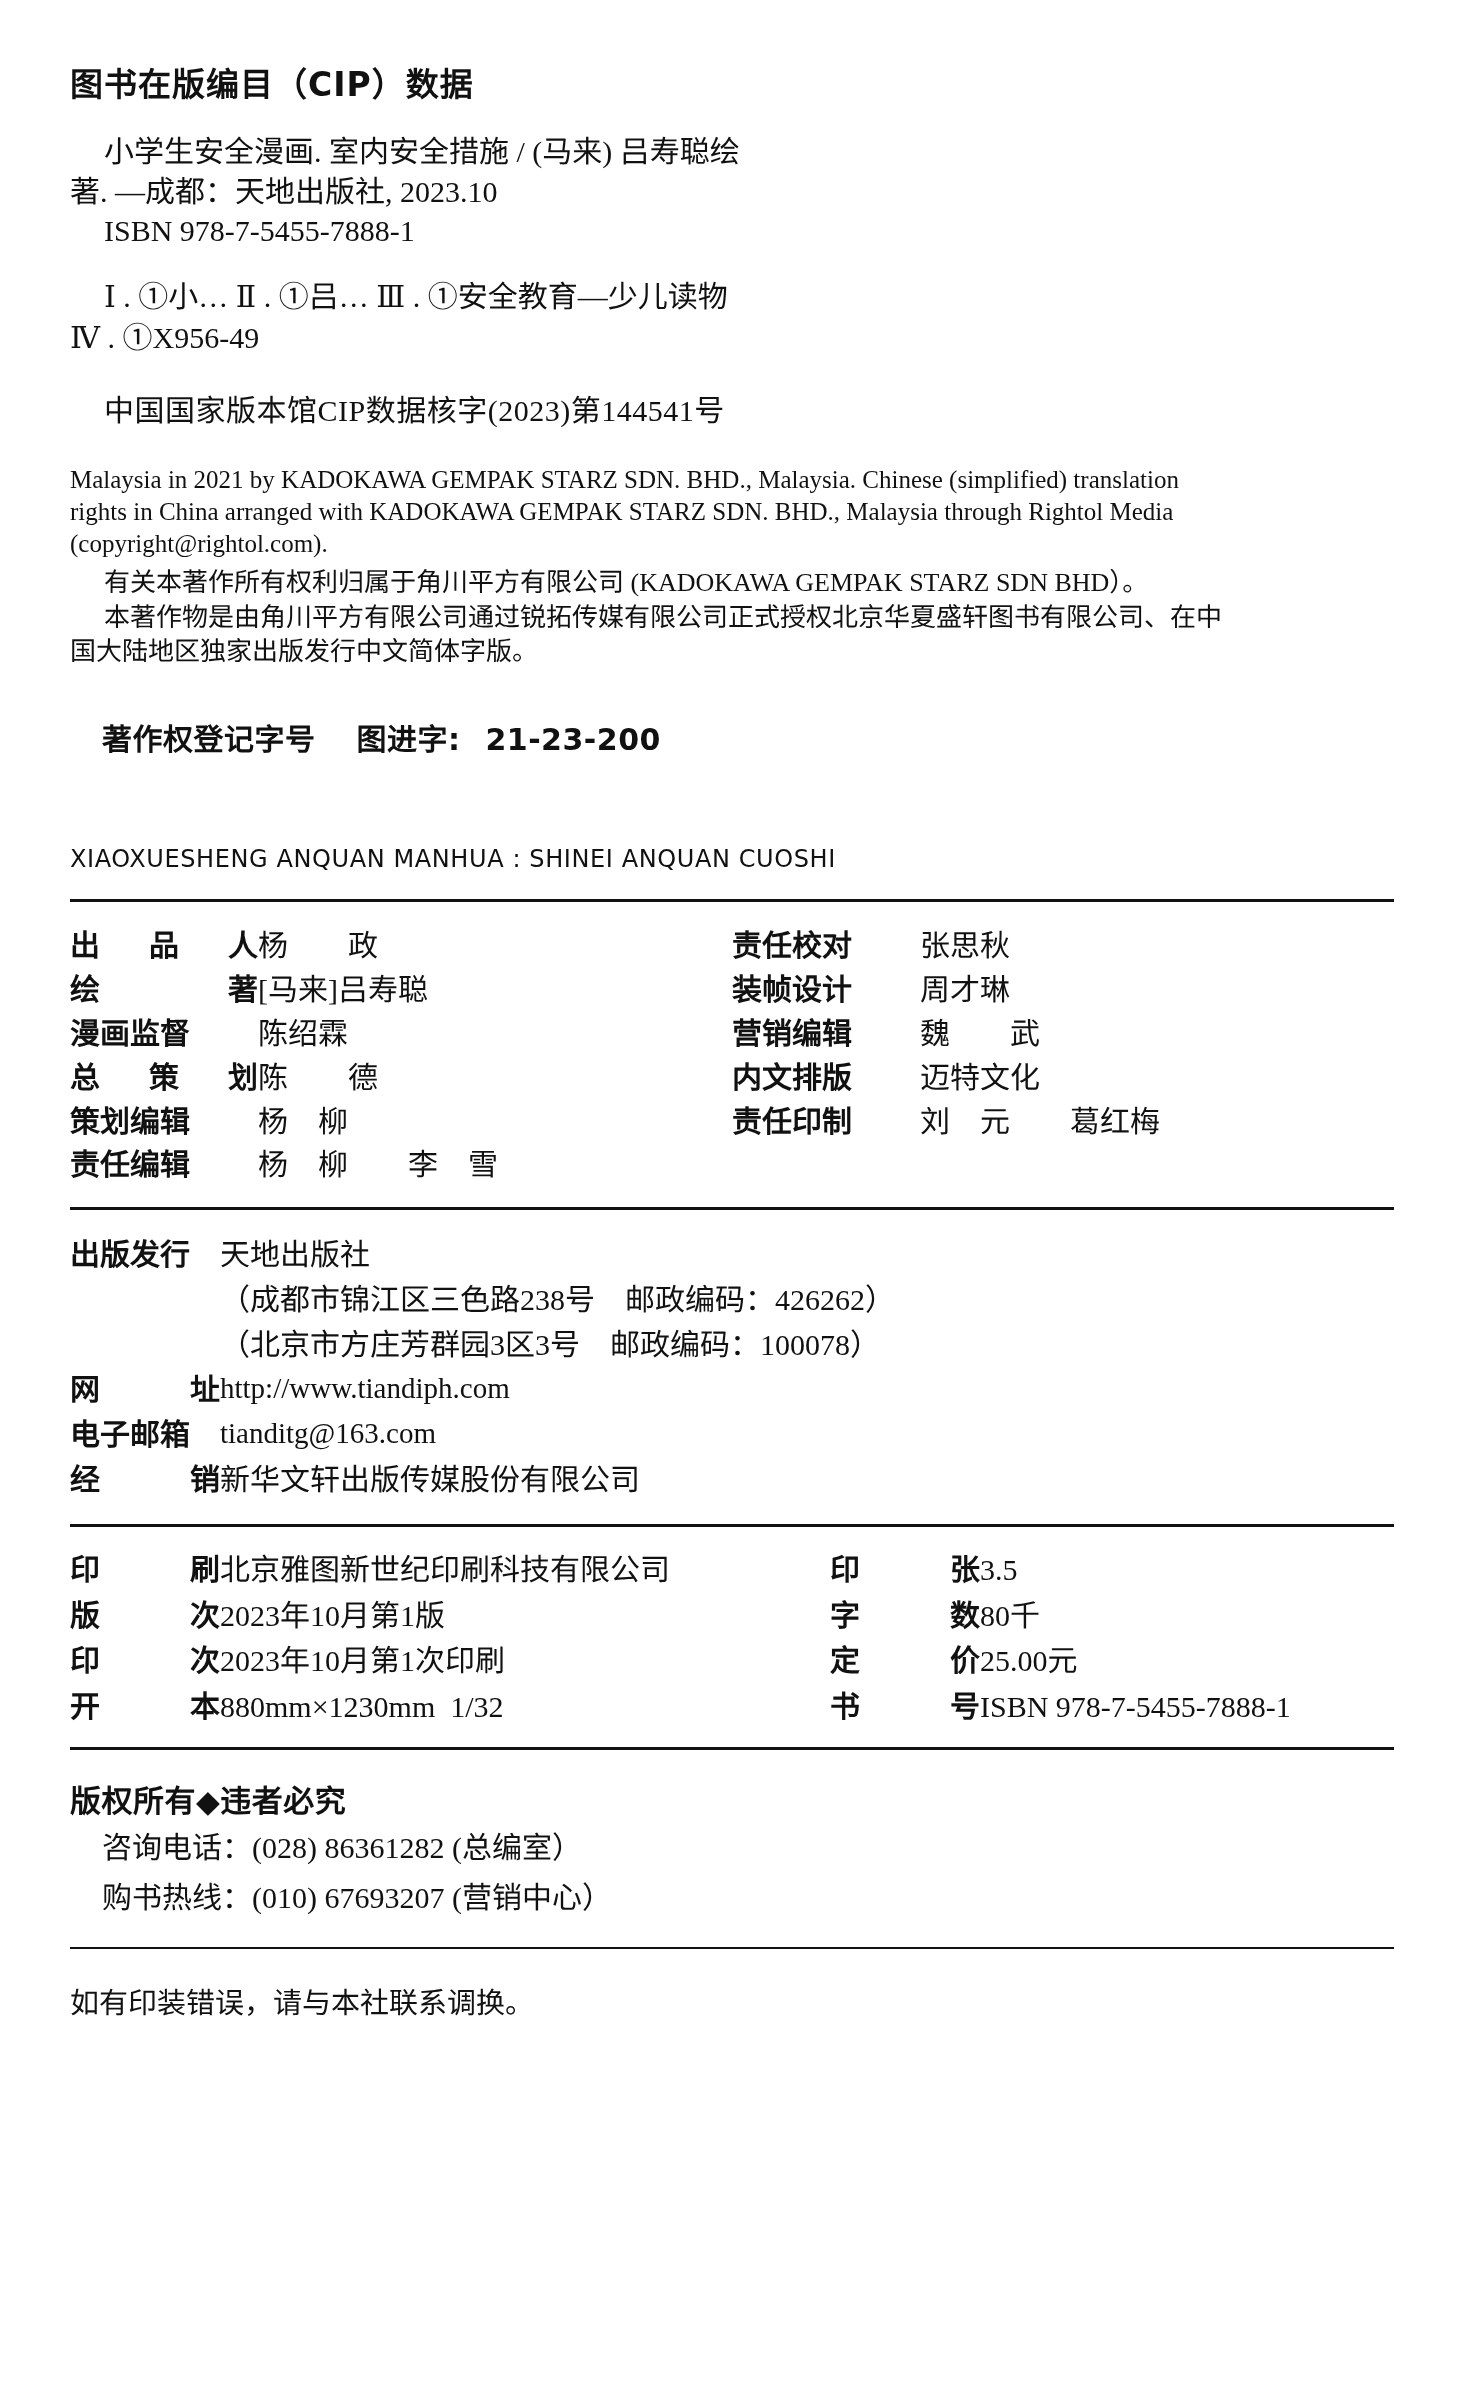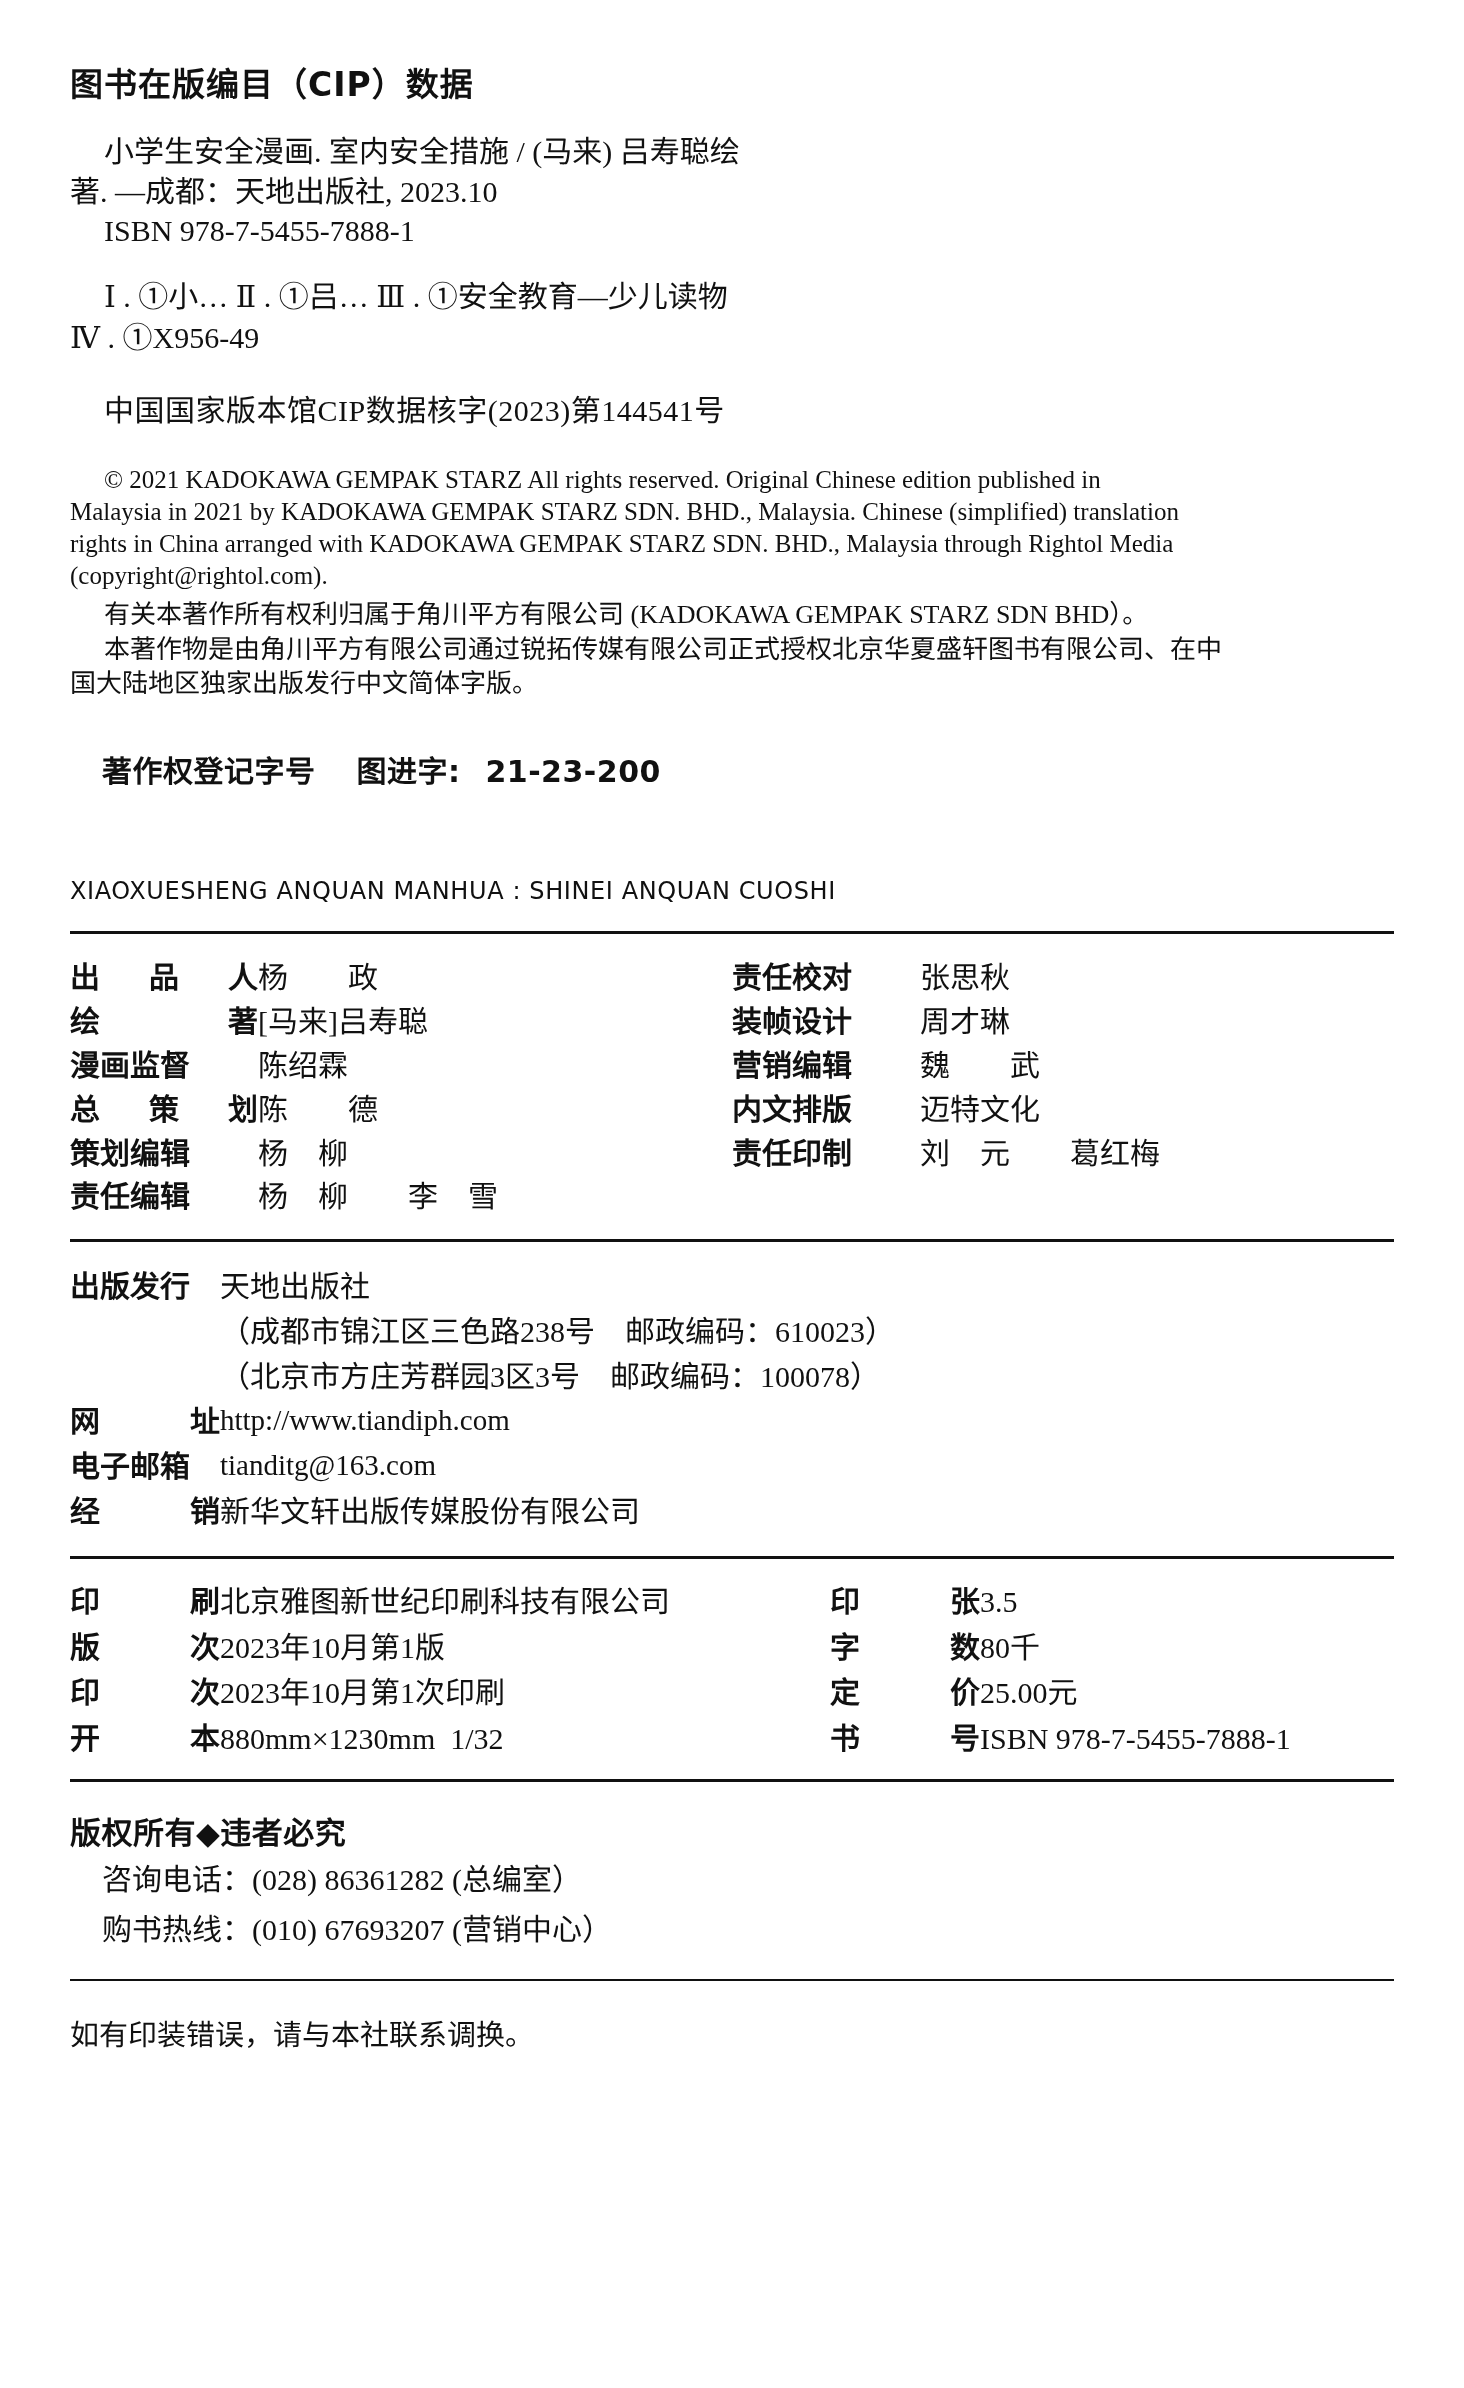--- a/index.html
+++ b/index.html
@@ -231,21 +231,20 @@
   </div>
 
   <div class="cip-class">
     <div class="indent">Ⅰ . ①小… Ⅱ . ①吕… Ⅲ . ①安全教育—少儿读物</div>
     <div>Ⅳ . ①X956-49</div>
   </div>
 
   <div class="cip-verify">中国国家版本馆CIP数据核字(2023)第144541号</div>
 
   <div class="eng-block">
-    <div class="first">© 2021 KADOKAWA GEMPAK STARZ All rights reserved. Original Chinese edition published in</div>
     <div>Malaysia in 2021 by KADOKAWA GEMPAK STARZ SDN. BHD., Malaysia. Chinese (simplified) translation</div>
     <div>rights in China arranged with KADOKAWA GEMPAK STARZ SDN. BHD., Malaysia through Rightol Media</div>
     <div>(copyright@rightol.com).</div>
   </div>
 
   <div class="cn-rights">
     <div class="first">有关本著作所有权利归属于角川平方有限公司 (KADOKAWA GEMPAK STARZ SDN BHD）。</div>
     <div class="first">本著作物是由角川平方有限公司通过锐拓传媒有限公司正式授权北京华夏盛轩图书有限公司、在中</div>
     <div>国大陆地区独家出版发行中文简体字版。</div>
   </div>
@@ -323,21 +322,21 @@
       </div>
   </div>
 
   <hr class="rule">
 
   <div class="pub" id="publisher-block">
       <div class="pub-row">
         <span class="pub-label solid">出版发行</span>
         <span class="pub-value">天地出版社</span>
       </div>
-      <div class="pub-sub">（成都市锦江区三色路238号　邮政编码：610023）</div>
+      <div class="pub-sub">（成都市锦江区三色路238号　邮政编码：426262）</div>
       <div class="pub-sub">（北京市方庄芳群园3区3号　邮政编码：100078）</div>
       <div class="pub-row">
         <span class="pub-label">
           <span>网</span>
           <span>址</span>
         </span>
         <span class="pub-value latin">http://www.tiandiph.com</span>
       </div>
       <div class="pub-row">
         <span class="pub-label solid">电子邮箱</span>

